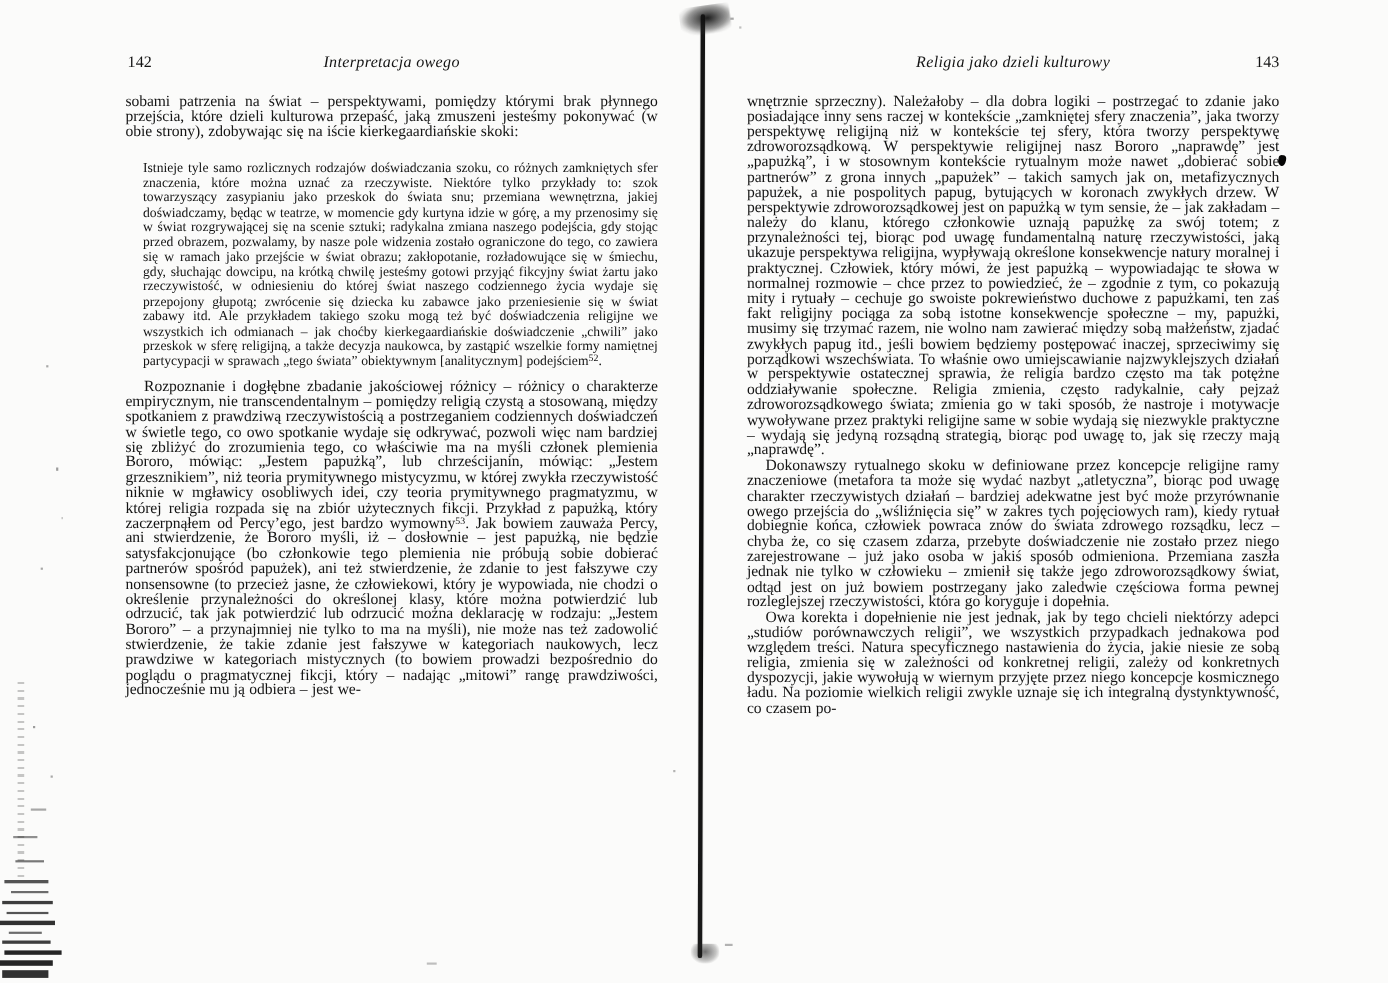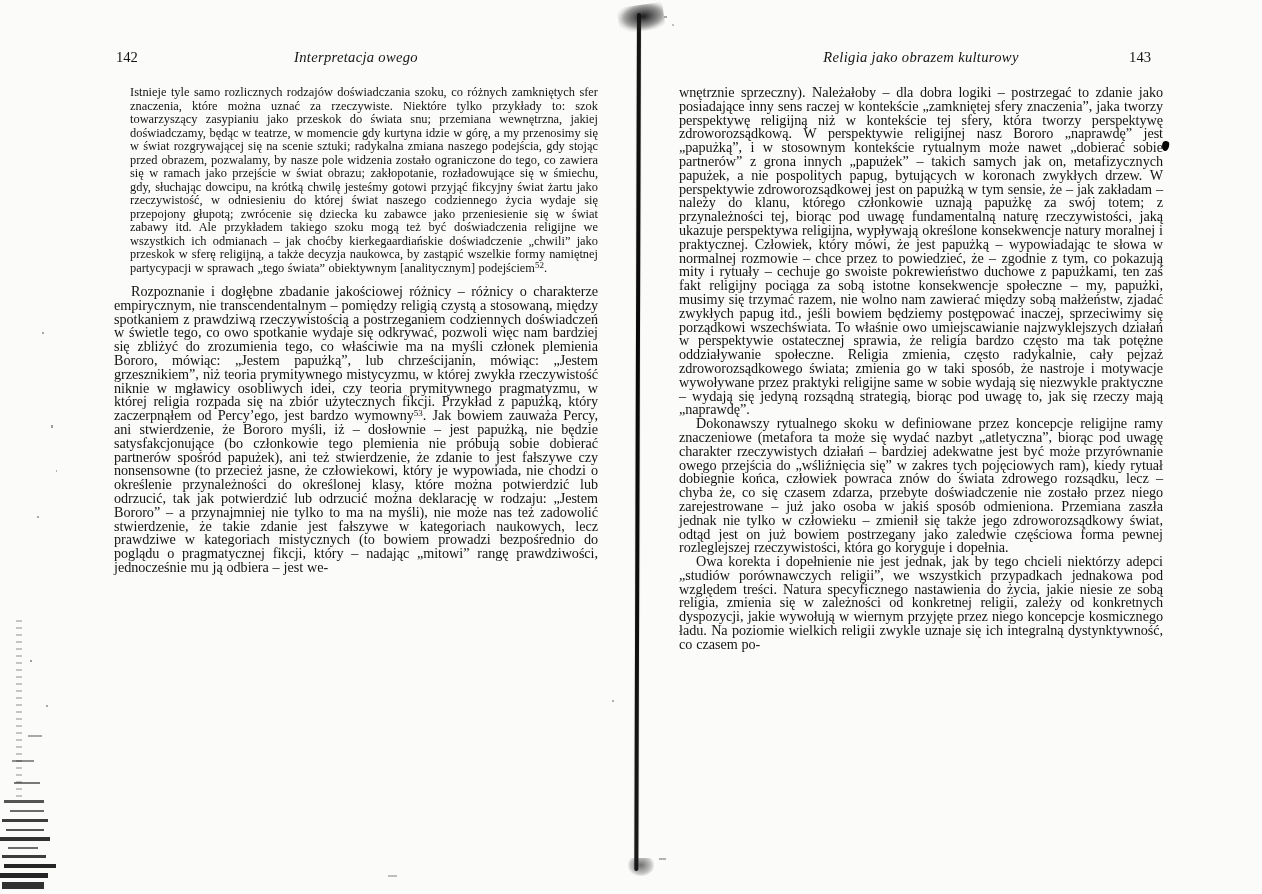--- a/index.html
+++ b/index.html
@@ -19,21 +19,21 @@
   .page-header {
     position: relative; height: 18px; margin-bottom: 20px;
     font-size: 14.6px; line-height: 18px;
   }
   .running-title {
     position: absolute; left: 0; right: 0; text-align: center;
     font-style: italic; letter-spacing: 0.3px;
   }
   .page-number { position: absolute; top: 0; }
   #page-left  .page-number { left: 2px; }
-  #page-right .page-number { right: 12px; }
+  #page-right .page-number { right: 0; }
 
   .page-body p {
     margin: 0;
     text-align: justify;
     font-size: 14.2px;
     line-height: 13.8px;
     letter-spacing: -0.05px;
     word-spacing: 0.4px;
   }
   .page-body p.indent { text-indent: 17px; }
@@ -82,28 +82,29 @@
 <body>
 
 <div id="scan">
 
   <div class="page" id="page-left">
     <div class="page-header">
       <span class="page-number">142</span>
       <span class="running-title">Interpretacja owego</span>
     </div>
     <div class="page-body">
+        <p class="body"><span>sobami patrzenia na świat – perspektywami, pomiędzy którymi brak płynnego przejścia, które dzieli kulturowa przepaść, jaką zmuszeni jesteśmy pokonywać (w obie strony), zdobywając się na iście kierkegaardiańskie skoki:</span></p>
         <p class="quote"><span>Istnieje tyle samo rozlicznych rodzajów doświadczania szoku, co różnych zamkniętych sfer znaczenia, które można uznać za rzeczywiste. Niektóre tylko przykłady to: szok towarzyszący zasypianiu jako przeskok do świata snu; przemiana wewnętrzna, jakiej doświadczamy, będąc w teatrze, w momencie gdy kurtyna idzie w górę, a my przenosimy się w świat rozgrywającej się na scenie sztuki; radykalna zmiana naszego podejścia, gdy stojąc przed obrazem, pozwalamy, by nasze pole widzenia zostało ograniczone do tego, co zawiera się w ramach jako przejście w świat obrazu; zakłopotanie, rozładowujące się w śmiechu, gdy, słuchając dowcipu, na krótką chwilę jesteśmy gotowi przyjąć fikcyjny świat żartu jako rzeczywistość, w odniesieniu do której świat naszego codziennego życia wydaje się przepojony głupotą; zwrócenie się dziecka ku zabawce jako przeniesienie się w świat zabawy itd. Ale przykładem takiego szoku mogą też być doświadczenia religijne we wszystkich ich odmianach – jak choćby kierkegaardiańskie doświadczenie „chwili” jako przeskok w sferę religijną, a także decyzja naukowca, by zastąpić wszelkie formy namiętnej partycypacji w sprawach „tego świata” obiektywnym [analitycznym] podejściem</span><sup>52</sup><span>.</span></p>
         <p class="body indent"><span>Rozpoznanie i dogłębne zbadanie jakościowej różnicy – różnicy o charakterze empirycznym, nie transcendentalnym – pomiędzy religią czystą a stosowaną, między spotkaniem z prawdziwą rzeczywistością a postrzeganiem codziennych doświadczeń w świetle tego, co owo spotkanie wydaje się odkrywać, pozwoli więc nam bardziej się zbliżyć do zrozumienia tego, co właściwie ma na myśli członek plemienia Bororo, mówiąc: „Jestem papużką”, lub chrześcijanin, mówiąc: „Jestem grzesznikiem”, niż teoria prymitywnego mistycyzmu, w której zwykła rzeczywistość niknie w mgławicy osobliwych idei, czy teoria prymitywnego pragmatyzmu, w której religia rozpada się na zbiór użytecznych fikcji. Przykład z papużką, który zaczerpnąłem od Percy’ego, jest bardzo wymowny</span><sup>53</sup><span>. Jak bowiem zauważa Percy, ani stwierdzenie, że Bororo myśli, iż – dosłownie – jest papużką, nie będzie satysfakcjonujące (bo członkowie tego plemienia nie próbują sobie dobierać partnerów spośród papużek), ani też stwierdzenie, że zdanie to jest fałszywe czy nonsensowne (to przecież jasne, że człowiekowi, który je wypowiada, nie chodzi o określenie przynależności do określonej klasy, które można potwierdzić lub odrzucić, tak jak potwierdzić lub odrzucić można deklarację w rodzaju: „Jestem Bororo” – a przynajmniej </span><b>nie tylko</b><span> to ma na myśli), nie może nas też zadowolić stwierdzenie, że takie zdanie jest fałszywe w kategoriach naukowych, lecz prawdziwe w kategoriach mistycznych (to bowiem prowadzi bezpośrednio do poglądu o pragmatycznej fikcji, który – nadając „mitowi” rangę prawdziwości, jednocześnie mu ją odbiera – jest we-</span></p>
       </div>
   </div>
 
   <div class="page" id="page-right">
     <div class="page-header">
-      <span class="running-title">Religia jako obrazem kulturowy</span>
+      <span class="running-title">Religia jako dzieli kulturowy</span>
       <span class="page-number">143</span>
     </div>
     <div class="page-body">
         <p class="body"><span>wnętrznie sprzeczny). Należałoby – dla dobra logiki – postrzegać to zdanie jako posiadające inny sens raczej w kontekście „zamkniętej sfery znaczenia”, jaka tworzy perspektywę religijną niż w kontekście tej sfery, która tworzy perspektywę zdroworozsądkową. W perspektywie religijnej nasz Bororo „naprawdę” jest „papużką”, i w stosownym kontekście rytualnym może nawet „dobierać sobie partnerów” z grona innych „papużek” – takich samych jak on, metafizycznych papużek, a nie pospolitych papug, bytujących w koronach zwykłych drzew. W perspektywie zdroworozsądkowej jest on papużką w tym sensie, że – jak zakładam – należy do klanu, którego członkowie uznają papużkę za swój totem; z przynależności tej, biorąc pod uwagę fundamentalną naturę rzeczywistości, jaką ukazuje perspektywa religijna, wypływają określone konsekwencje natury moralnej i praktycznej. Człowiek, który mówi, że jest papużką – wypowiadając te słowa w normalnej rozmowie – chce przez to powiedzieć, że – zgodnie z tym, co pokazują mity i rytuały – cechuje go swoiste pokrewieństwo duchowe z papużkami, ten zaś fakt religijny pociąga za sobą istotne konsekwencje społeczne – my, papużki, musimy się trzymać razem, nie wolno nam zawierać między sobą małżeństw, zjadać zwykłych papug itd., jeśli bowiem będziemy postępować inaczej, sprzeciwimy się porządkowi wszechświata. To właśnie owo umiejscawianie najzwyklejszych działań w perspektywie ostatecznej sprawia, że religia bardzo często ma tak potężne oddziaływanie społeczne. Religia zmienia, często radykalnie, cały pejzaż zdroworozsądkowego świata; zmienia go w taki sposób, że nastroje i motywacje wywoływane przez praktyki religijne same w sobie wydają się niezwykle praktyczne – wydają się jedyną rozsądną strategią, biorąc pod uwagę to, jak się rzeczy mają „naprawdę”.</span></p>
         <p class="body indent"><span>Dokonawszy rytualnego skoku w definiowane przez koncepcje religijne ramy znaczeniowe (metafora ta może się wydać nazbyt „atletyczna”, biorąc pod uwagę charakter rzeczywistych działań – bardziej adekwatne jest być może przyrównanie owego przejścia do „wśliźnięcia się” w zakres tych pojęciowych ram), kiedy rytuał dobiegnie końca, człowiek powraca znów do świata zdrowego rozsądku, lecz – chyba że, co się czasem zdarza, przebyte doświadczenie nie zostało przez niego zarejestrowane – już jako osoba w jakiś sposób odmieniona. Przemiana zaszła jednak nie tylko w człowieku – zmienił się także jego zdroworozsądkowy świat, odtąd jest on już bowiem postrzegany jako zaledwie częściowa forma pewnej rozleglejszej rzeczywistości, która go koryguje i dopełnia.</span></p>
         <p class="body indent"><span>Owa korekta i dopełnienie nie jest jednak, jak by tego chcieli niektórzy adepci „studiów porównawczych religii”, we wszystkich przypadkach jednakowa pod względem treści. Natura specyficznego nastawienia do życia, jakie niesie ze sobą religia, zmienia się w zależności od konkretnej religii, zależy od konkretnych dyspozycji, jakie wywołują w wiernym przyjęte przez niego koncepcje kosmicznego ładu. Na poziomie wielkich religii zwykle uznaje się ich integralną dystynktywność, co czasem po-</span></p>
       </div>
   </div>
 
   <div class="artifact" id="gutter-line"></div>

